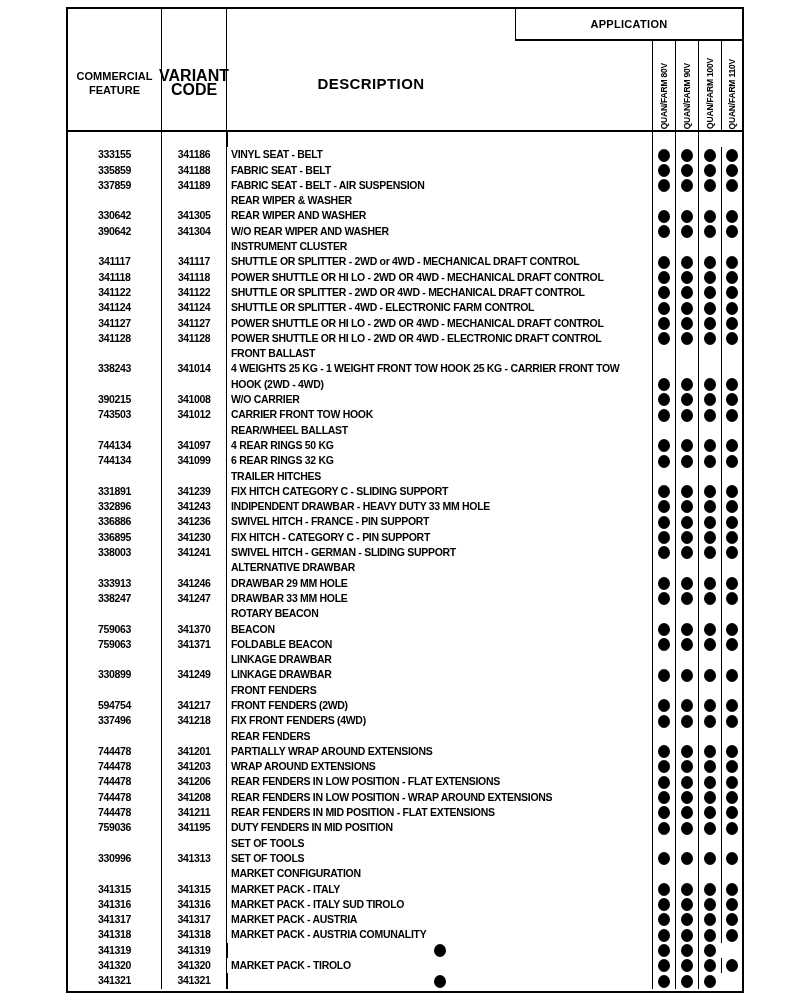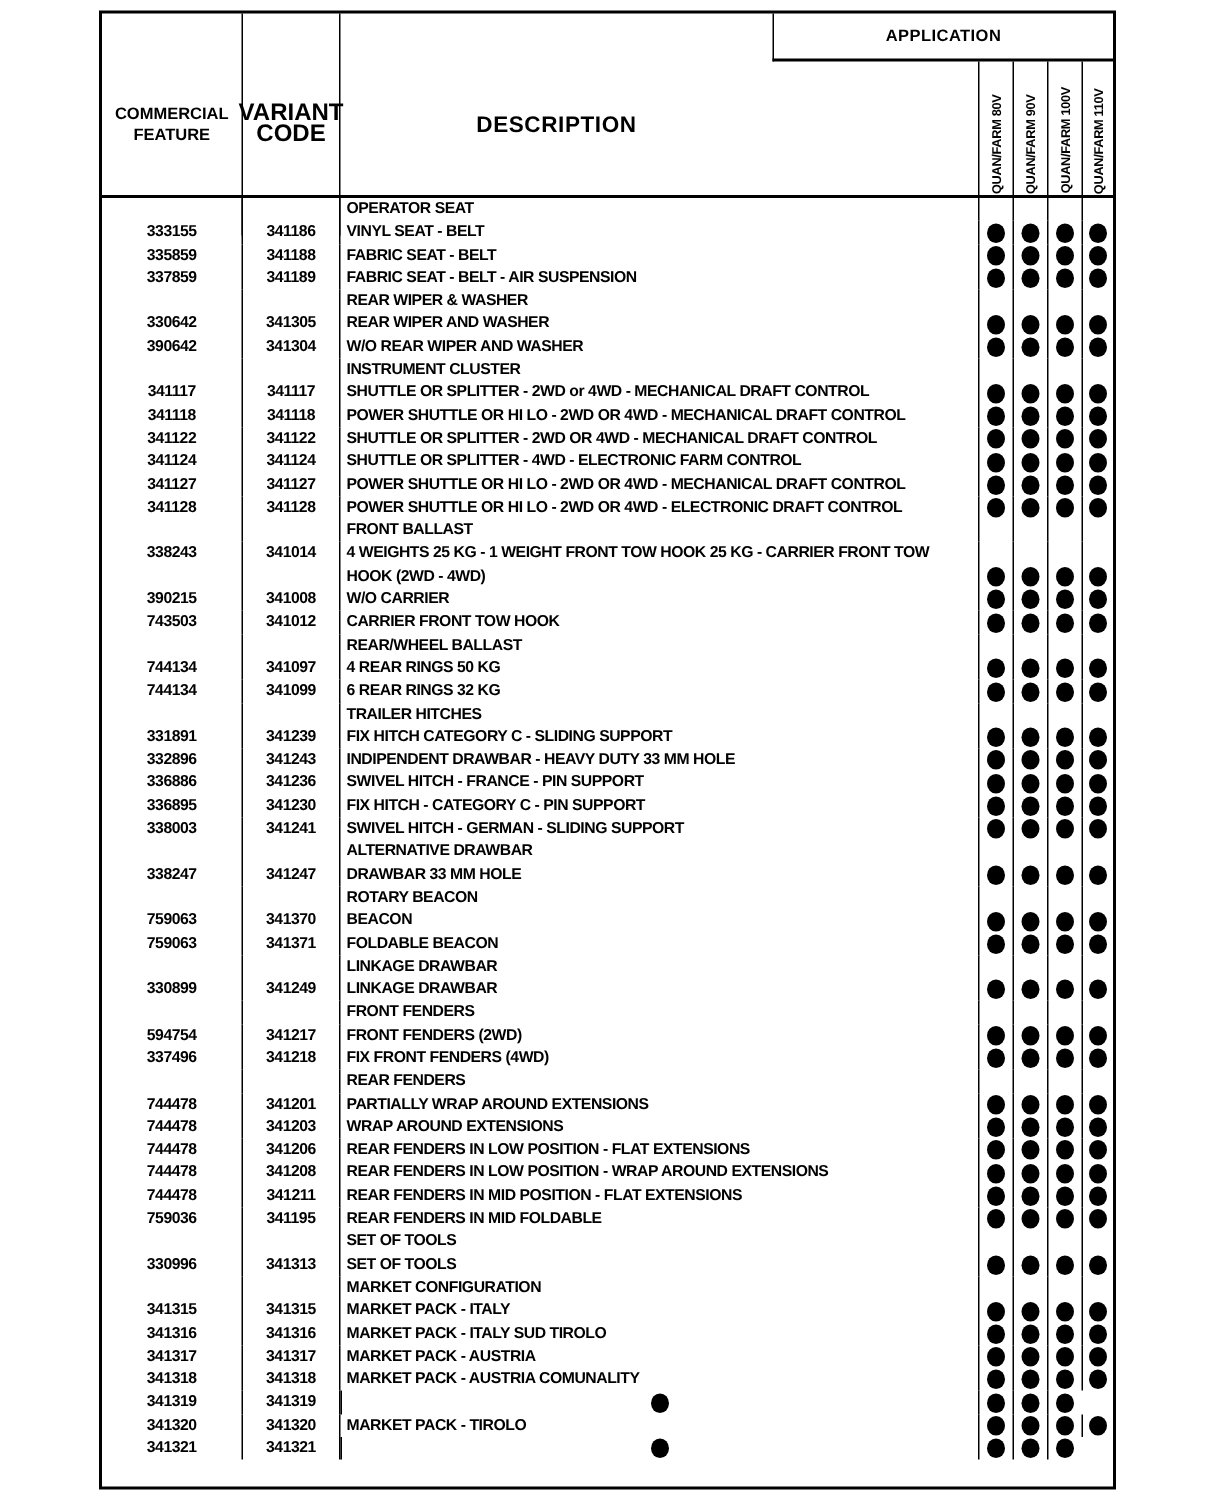--- a/index.html
+++ b/index.html
@@ -84,21 +84,20 @@
       </div>
       <div class="h-model hm-3">
         <span>QUAN/FARM 110V</span>
       </div>
     </div>
 
     <div class="tbody">
         <div class="row section-row">
           <div class="c f"></div>
           <div class="c v"></div>
-          <div class="c d">OPERATOR SEAT</div>
           <div class="c m"></div>
           <div class="c m"></div>
           <div class="c m"></div>
           <div class="c m"></div>
         </div>
         <div class="row item-row">
           <div class="c f">333155</div>
           <div class="c v">341186</div>
           <div class="c d">VINYL SEAT - BELT</div>
           <div class="c m">
@@ -503,20 +502,37 @@
         <div class="row section-row">
           <div class="c f"></div>
           <div class="c v"></div>
           <div class="c d">ALTERNATIVE DRAWBAR</div>
           <div class="c m"></div>
           <div class="c m"></div>
           <div class="c m"></div>
           <div class="c m"></div>
         </div>
         <div class="row item-row">
+          <div class="c f">333913</div>
+          <div class="c v">341246</div>
+          <div class="c d">DRAWBAR 29 MM HOLE</div>
+          <div class="c m">
+            <span class="dot"></span>
+          </div>
+          <div class="c m">
+            <span class="dot"></span>
+          </div>
+          <div class="c m">
+            <span class="dot"></span>
+          </div>
+          <div class="c m">
+            <span class="dot"></span>
+          </div>
+        </div>
+        <div class="row item-row">
           <div class="c f">338247</div>
           <div class="c v">341247</div>
           <div class="c d">DRAWBAR 33 MM HOLE</div>
           <div class="c m">
             <span class="dot"></span>
           </div>
           <div class="c m">
             <span class="dot"></span>
           </div>
           <div class="c m">
@@ -728,21 +744,21 @@
           <div class="c m">
             <span class="dot"></span>
           </div>
           <div class="c m">
             <span class="dot"></span>
           </div>
         </div>
         <div class="row item-row">
           <div class="c f">759036</div>
           <div class="c v">341195</div>
-          <div class="c d">REAR FENDERS IN MID FOLDABLE</div>
+          <div class="c d">DUTY FENDERS IN MID POSITION</div>
           <div class="c m">
             <span class="dot"></span>
           </div>
           <div class="c m">
             <span class="dot"></span>
           </div>
           <div class="c m">
             <span class="dot"></span>
           </div>
           <div class="c m">

